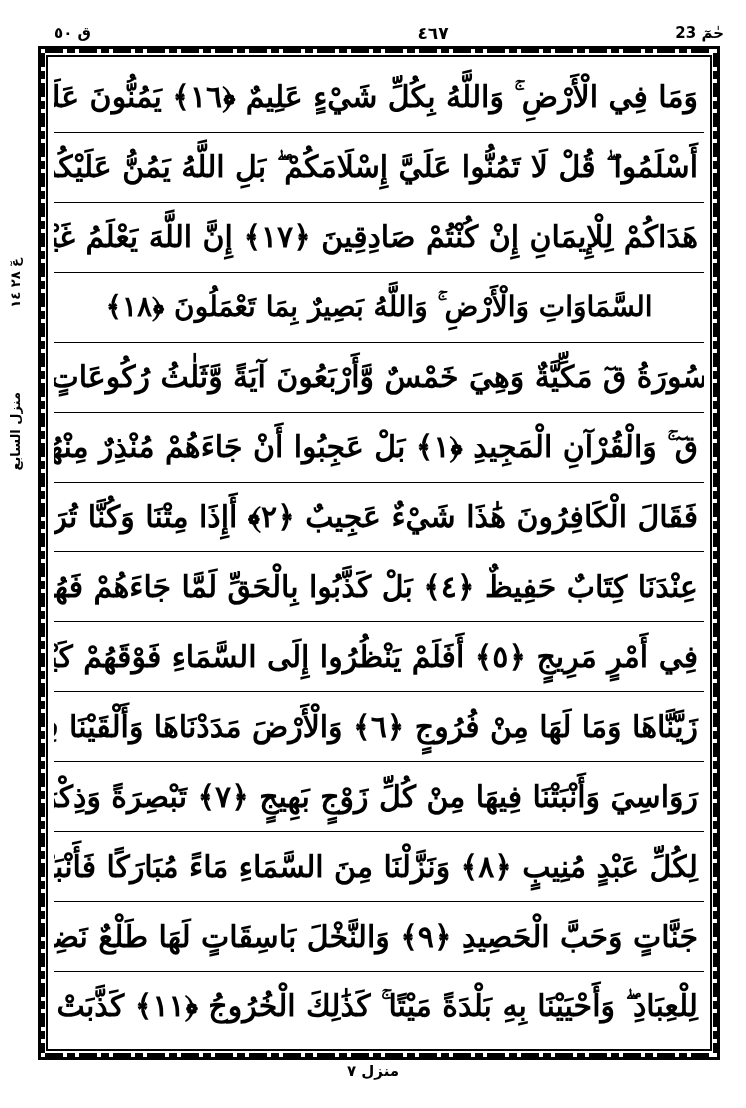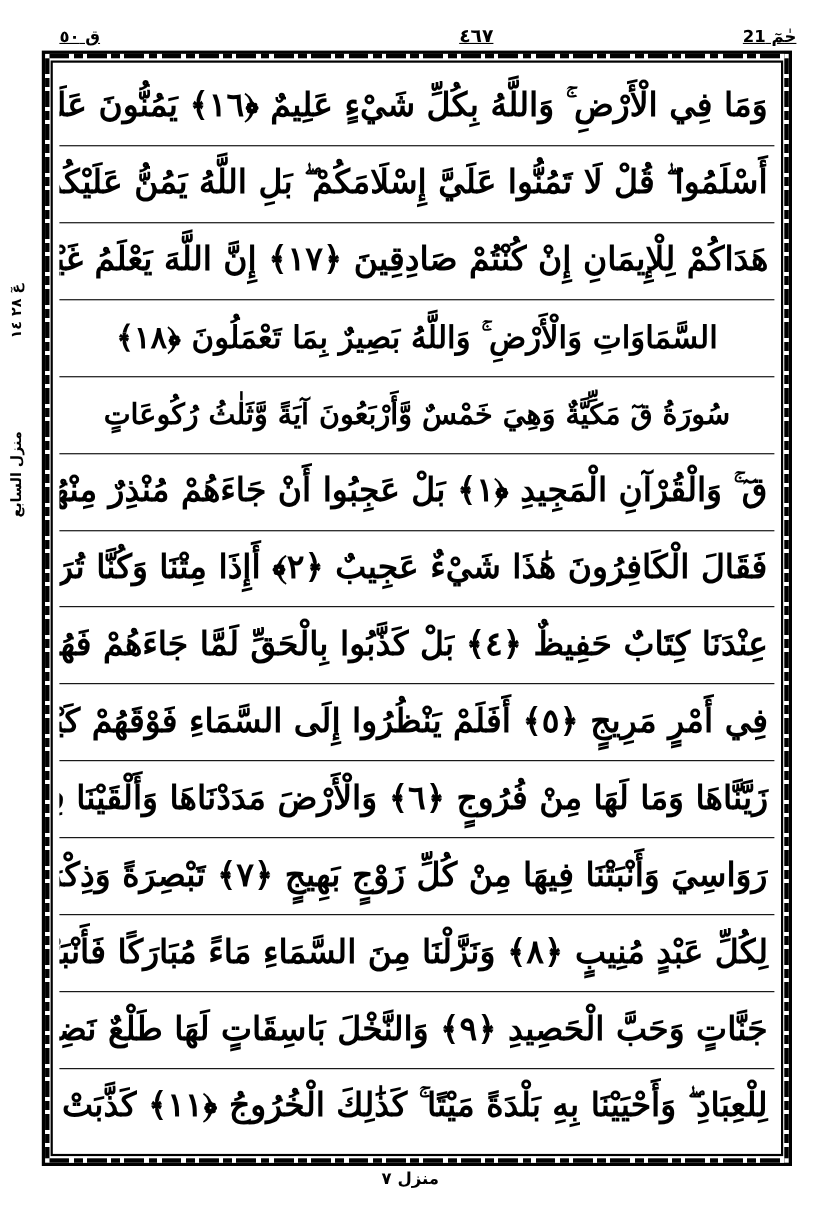--- a/index.html
+++ b/index.html
@@ -1,20 +1,20 @@
 <!DOCTYPE html>
 <html><head>
 <meta charset="utf-8">
 <style>
   html, body { margin:0; padding:0; background:#ffffff; }
   body { width:746px; height:1108px; position:relative; overflow:hidden;
          font-family: "DejaVu Sans", sans-serif; color:#000; }
 
   .header { position:absolute; top:24px; left:40px; width:690px; height:18px; }
-  .hdr { position:absolute; top:0; font-size:15px; font-weight:bold; direction:rtl; line-height:18px;text-decoration:underline; }
+  .hdr { position:absolute; top:0; font-size:15px; font-weight:bold; direction:rtl; line-height:18px; }
   .hdr-left { left:14px; }
   .hdr-center { left:50%; transform:translateX(-50%); font-size:17px;margin-left:48px; }
   .hdr-right { right:6px; }
 
   .frame { position:absolute; left:38px; top:46px; width:682px; height:1014px;
            border:3px solid #000; box-sizing:border-box; }
   .frame-inner { position:absolute; left:5px; top:6px; right:5px; bottom:6px;
                  border:2px solid #000; box-sizing:border-box; }
   .deco-top, .deco-bottom { position:absolute; left:4px; right:4px; height:4px;
       background:repeating-linear-gradient(90deg,#000 0 18px,#fff 18px 22px,#000 22px 30px,#fff 30px 34px); }
@@ -25,37 +25,37 @@
 
   .lines { position:absolute; left:6px; right:6px; top:6px; bottom:8px;
            display:flex; flex-direction:column; }
   .line { flex:1; border-bottom:1.5px solid #000; display:flex; align-items:center;
           justify-content:center; direction:rtl; font-family:"DejaVu Serif", serif;
           font-size:30px; font-weight:bold; white-space:nowrap; overflow:hidden;
           letter-spacing:0; line-height:1; }
   .line:last-child { border-bottom:none; }
   .line.justify { justify-content:space-between; padding:0 6px; }
   .line.centered { font-size:28px; }
-  .line.title { font-size:26px; }
+  .line.title { font-size:30px; }
 
   .margin-note { position:absolute; left:8px; writing-mode:vertical-rl; transform:rotate(180deg);
                  font-size:13px; font-weight:bold; direction:rtl; }
   .note-ruku { top:258px; }
   .note-manzil-side { top:392px; }
 
   .footer { position:absolute; top:1062px; left:0; width:746px; text-align:center;
             font-size:15px; font-weight:bold; direction:rtl; }
 </style>
 </head>
 <body>
 
 <div class="header">
   <span class="hdr hdr-left">ق ٥٠</span>
   <span class="hdr hdr-center">٤٦٧</span>
-  <span class="hdr hdr-right">حٰمٓ 21</span>
+  <span class="hdr hdr-right">حٰمٓ 23</span>
 </div>
 
 <span class="margin-note note-ruku">عٓ ٢٨ ١٤</span>
 <span class="margin-note note-manzil-side">منزل السابع</span>
 
 <div class="frame">
   <div class="deco-top"></div>
   <div class="deco-bottom"></div>
   <div class="deco-side-l"></div>
   <div class="deco-side-r"></div>

